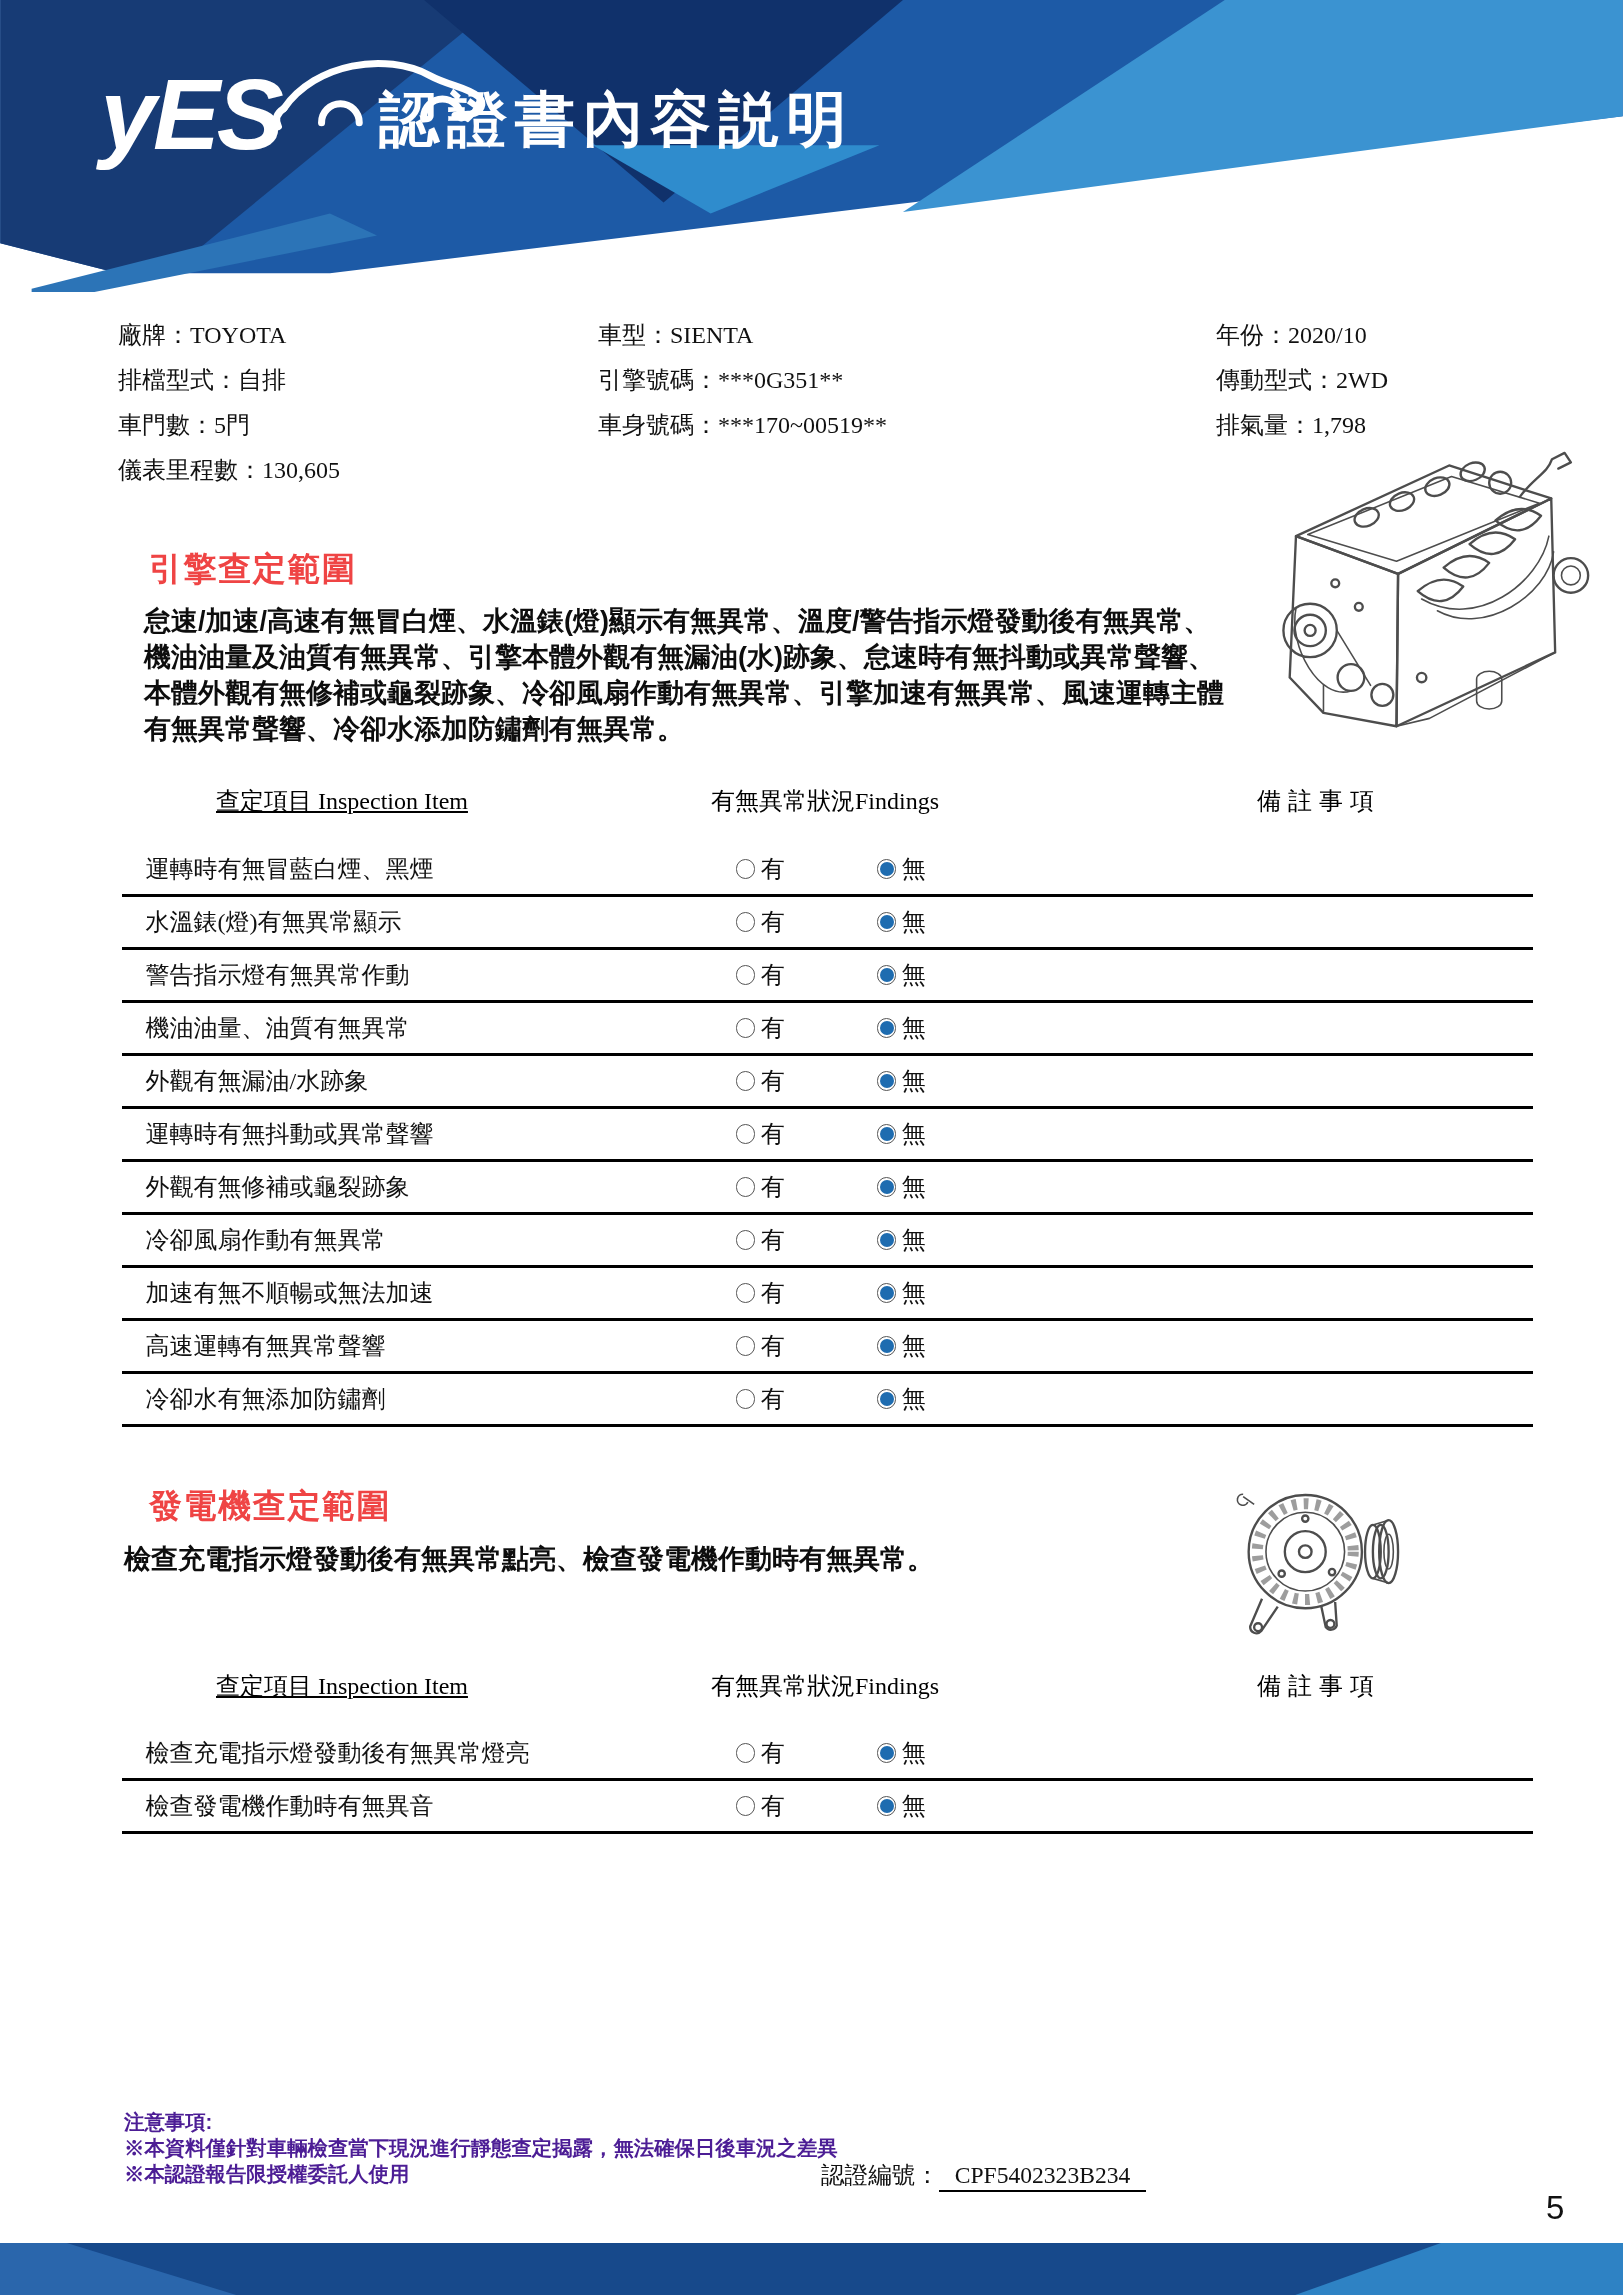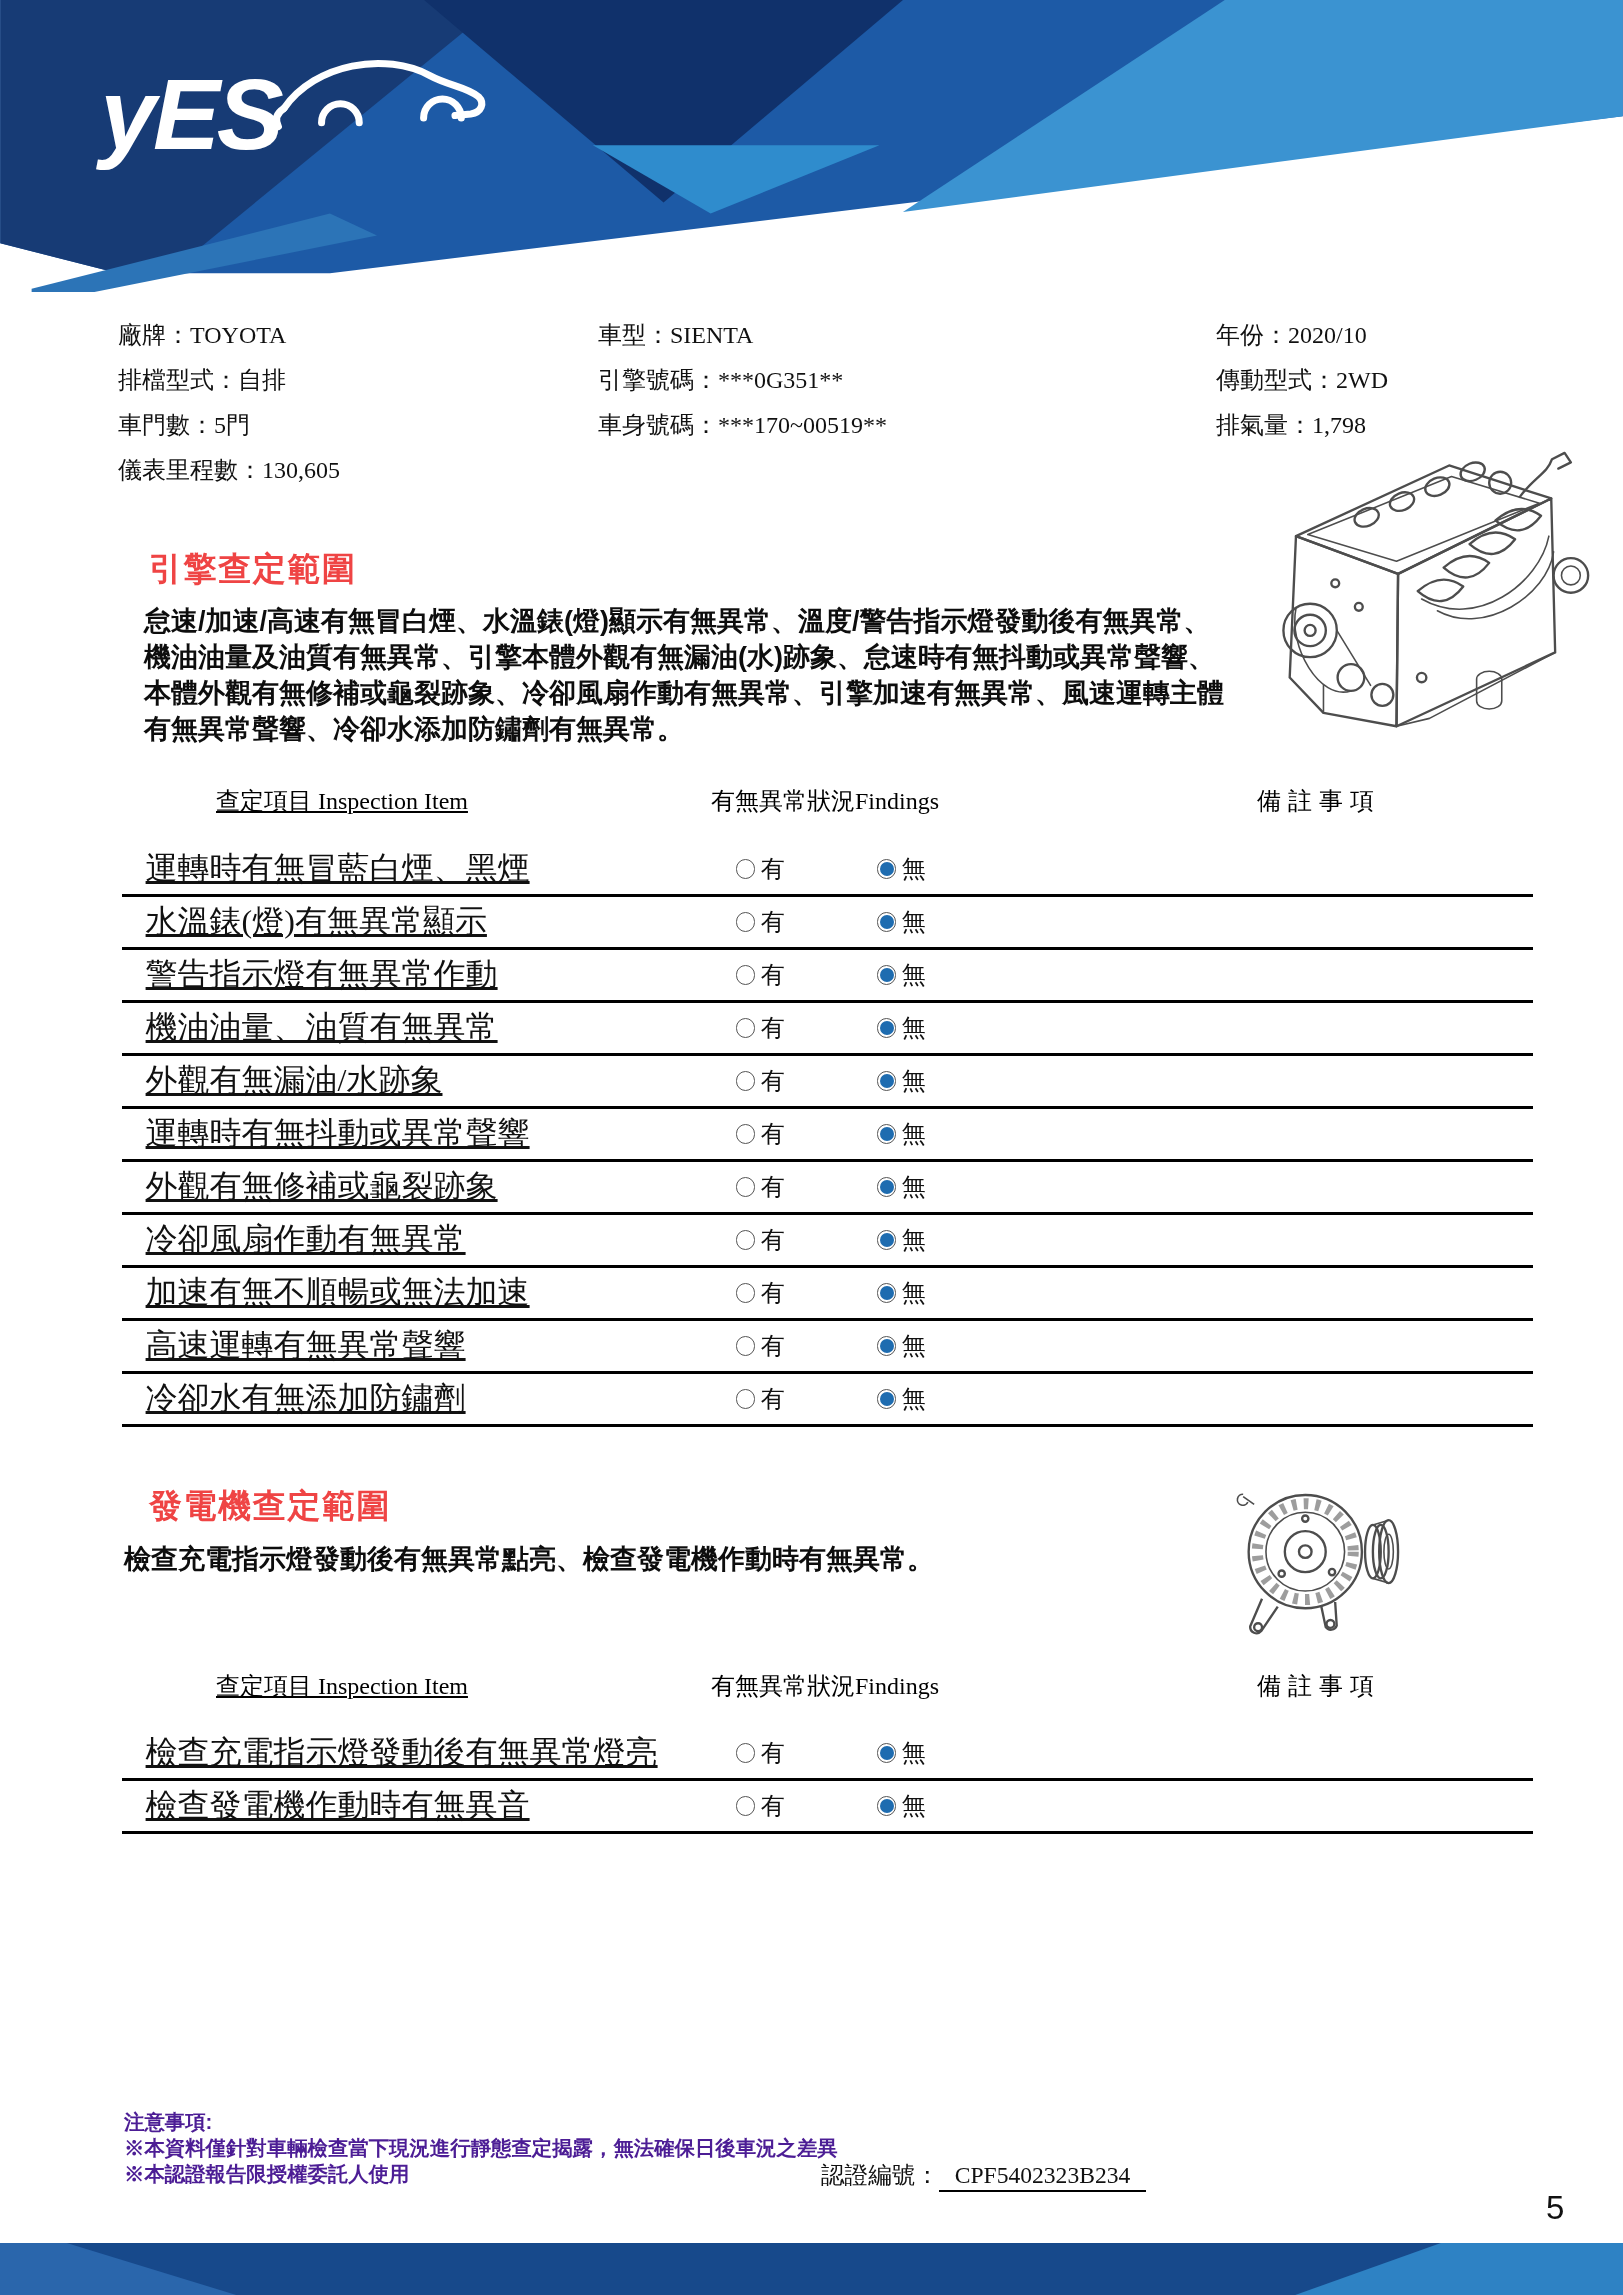--- a/index.html
+++ b/index.html
@@ -36,21 +36,21 @@
     font-size:27px;line-height:36px;color:#0d0d0d;white-space:pre-line;
   }
 
   
   .th{position:absolute;font-size:24px;color:#000;white-space:nowrap;}
   .th.c1{left:216px;text-decoration:underline;}
   .th.c2{left:711px;}
   .th.c3{left:1257px;letter-spacing:7px;}
   .rows{position:absolute;left:122px;width:1411px;}
   .t-row{position:relative;height:53px;border-bottom:3.9px solid #000;box-sizing:border-box;}
-  .t-item{position:absolute;left:23.6px;top:50%;transform:translateY(-50%);font-size:32px;white-space:nowrap;text-decoration:underline;}
+  .t-item{position:absolute;left:23.6px;top:50%;transform:translateY(-50%);font-size:24px;white-space:nowrap;}
   .opt{position:absolute;top:50%;transform:translateY(-50%);display:flex;align-items:center;gap:5.5px;font-size:24px;}
   .opt-yes{left:614px;}
   .opt-no{left:755px;}
   .radio{width:17.3px;height:17.3px;border:1.6px solid #555;border-radius:50%;background:#fff;
          display:flex;align-items:center;justify-content:center;flex:0 0 auto;}
   .dot{width:14px;height:14px;border-radius:50%;background:transparent;}
   .opt.selected .dot{background:#1E6CB0;}
 
   
   .engine-art{position:absolute;left:1241px;top:440px;}
@@ -84,20 +84,21 @@
   </svg>
   <svg class="abs" style="left:86px;top:30px;" width="424" height="157" viewBox="0 0 540 200">
     <text x="18" y="152" fill="#ffffff" font-family="Liberation Sans, sans-serif" font-size="128" font-weight="bold" font-style="italic" letter-spacing="-4">yES</text>
     <g fill="none" stroke="#ffffff" stroke-width="9" stroke-linecap="round">
       <path d="M252,100 C292,42 382,28 438,58 C462,71 487,73 500,85 C508,93 504,105 490,107 L470,109"></path>
       <path d="M252,100 q-14,9 -7,23"></path>
       <path d="M300,118 a24,24 0 0 1 48,0"></path>
       <path d="M430,112 a24,24 0 0 1 48,0"></path>
     </g>
   </svg>
+  <div class="banner-title">認證書內容説明</div>
 </div>
 
 <div class="vi-col c0">
     <div class="vi-line">廠牌：TOYOTA</div>
     <div class="vi-line">排檔型式：自排</div>
     <div class="vi-line">車門數：5門</div>
     <div class="vi-line">儀表里程數：130,605</div>
   </div>
 <div class="vi-col c1">
     <div class="vi-line">車型：SIENTA</div>

